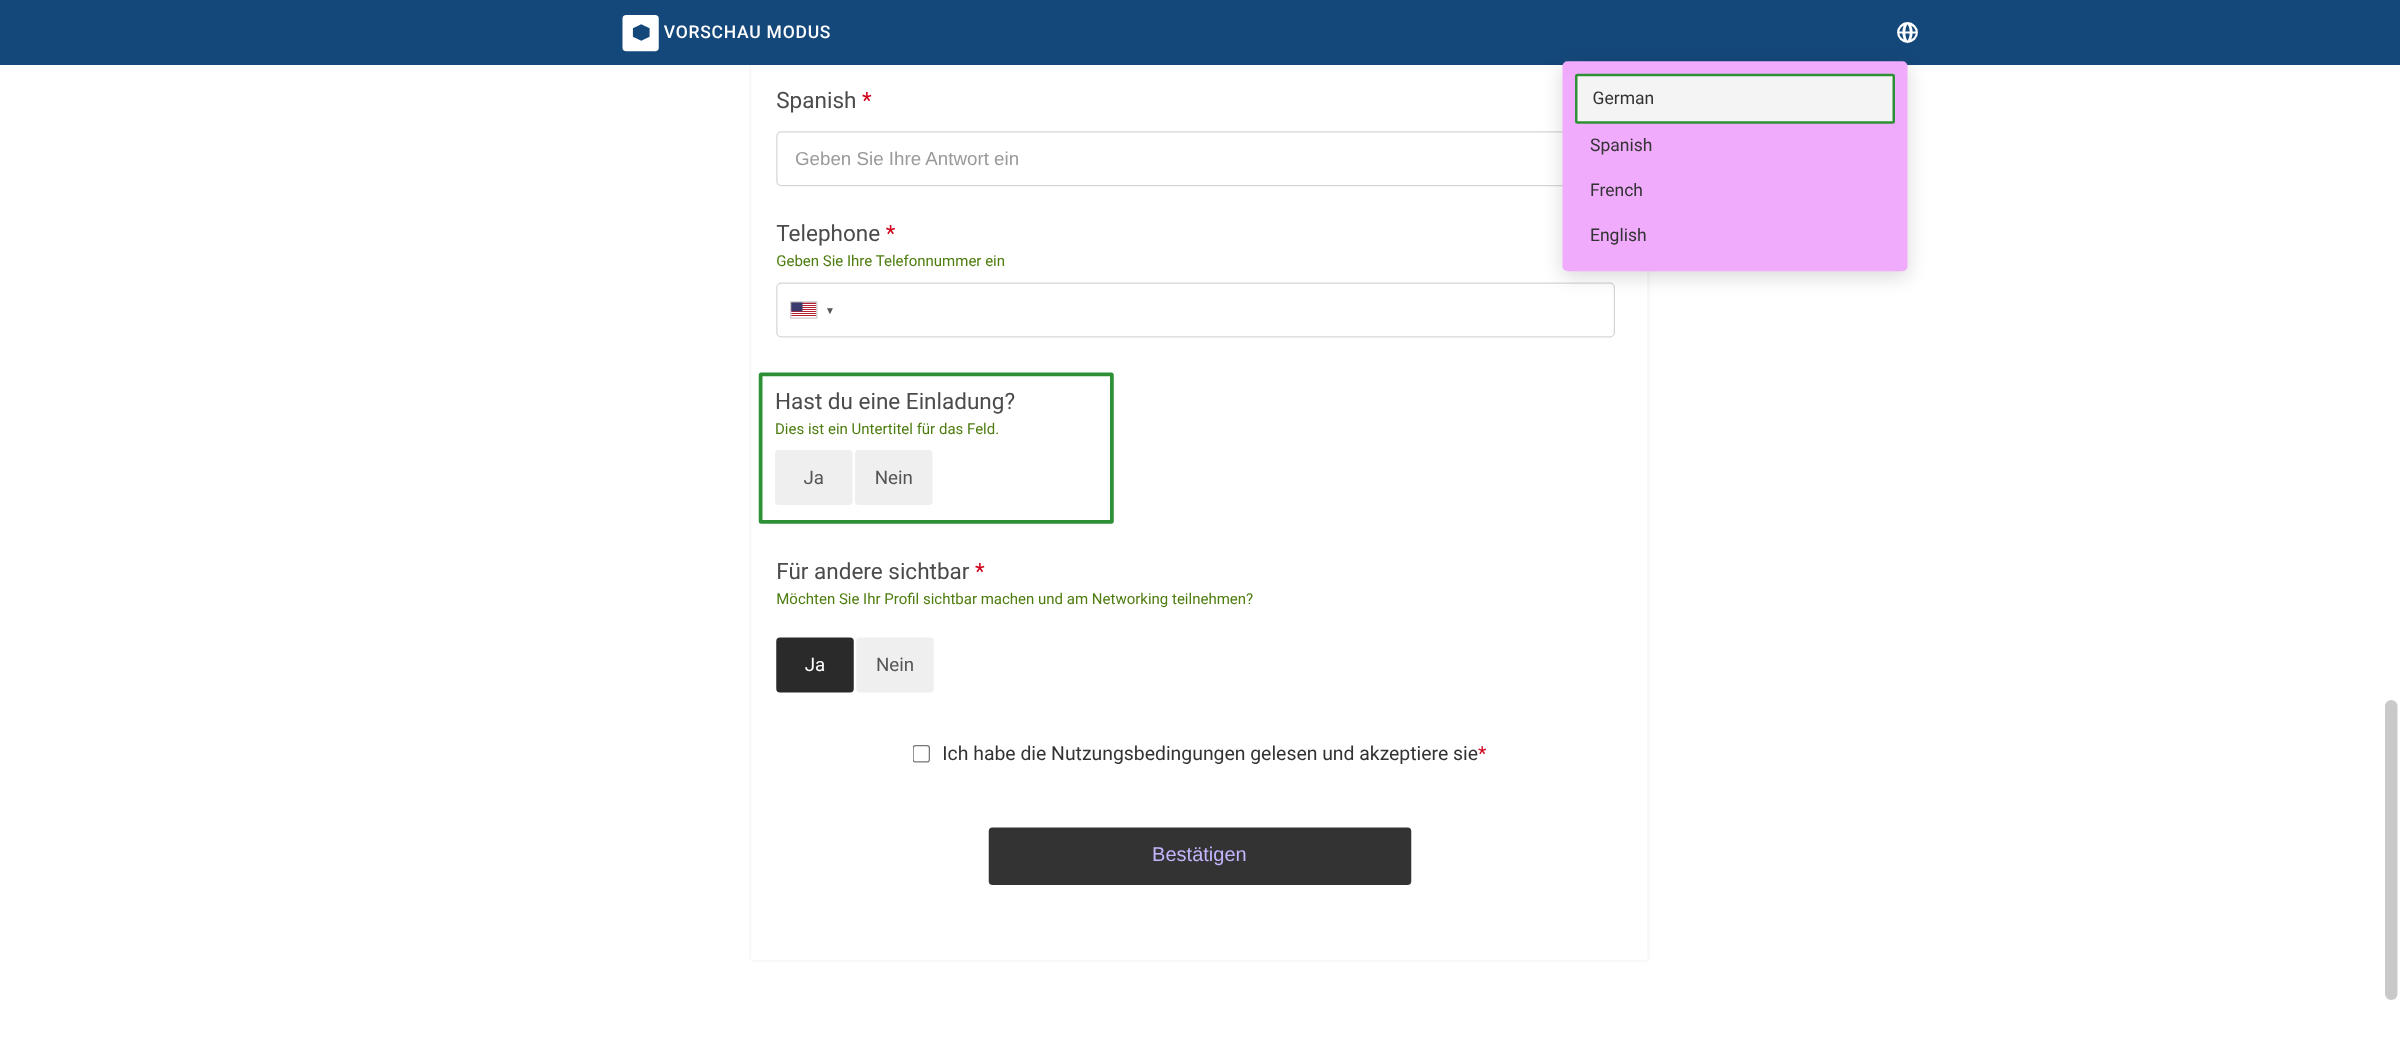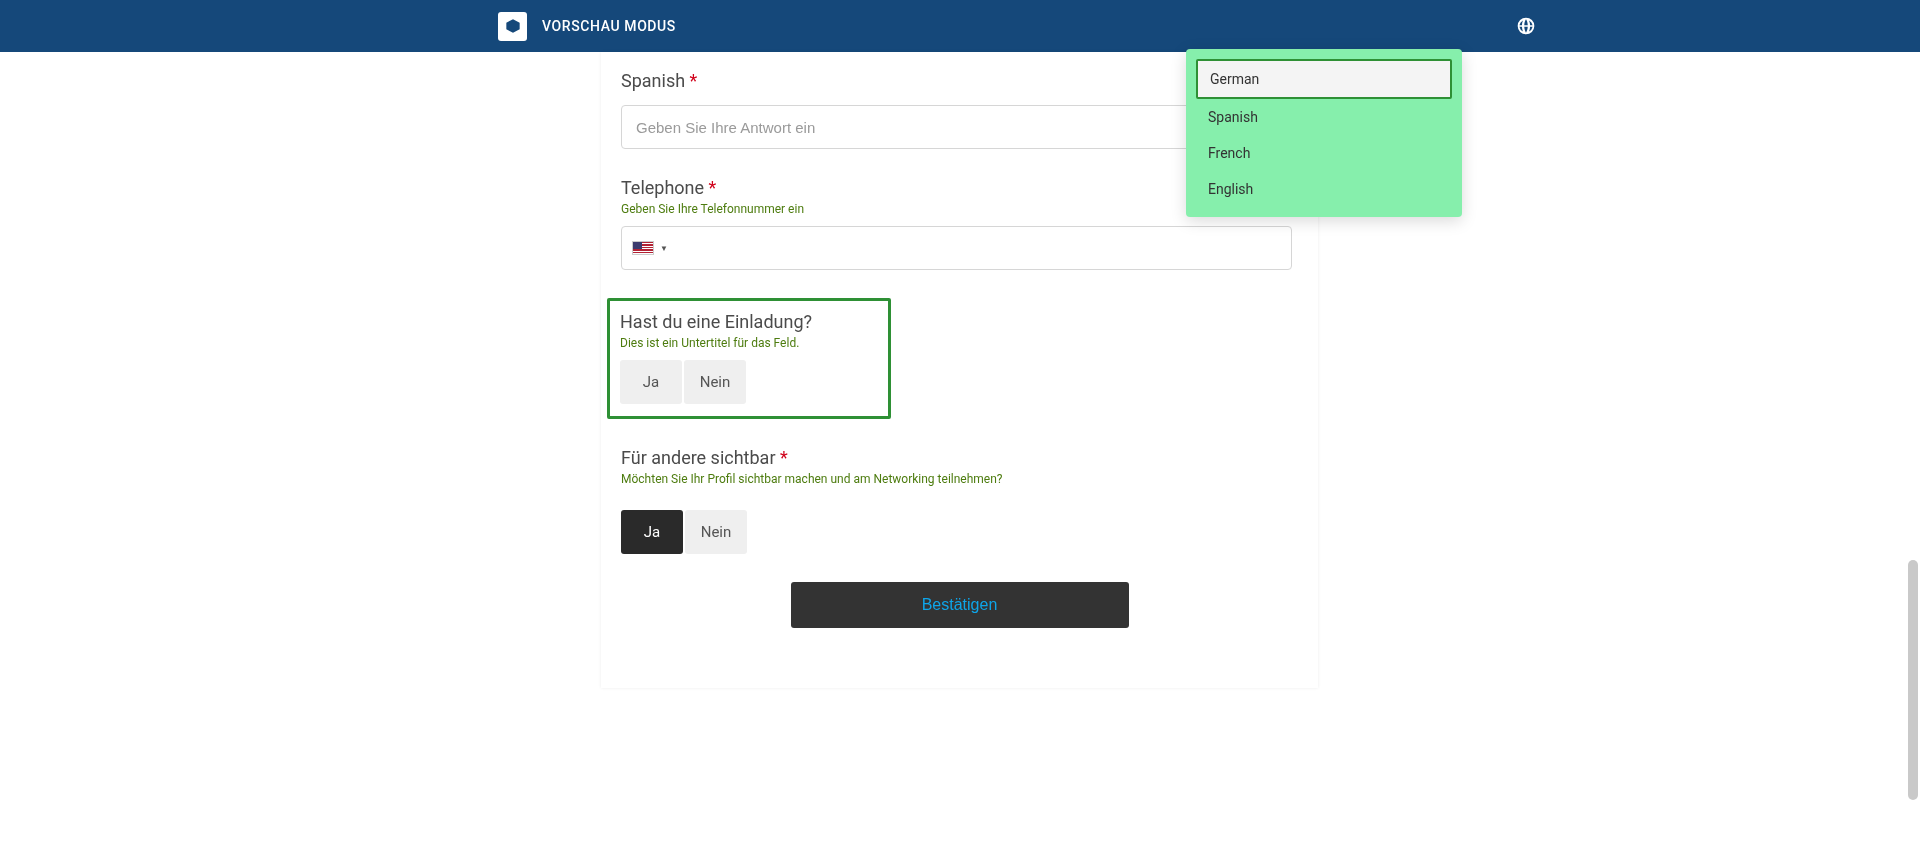--- a/index.html
+++ b/index.html
@@ -16,21 +16,21 @@
     height: 52px;
     display: flex;
     align-items: center;
     padding: 0 24px;
     position: relative;
   }
   .topbar-inner {
     margin-left: 474px;
     display: flex;
     align-items: center;
-    gap: 15px;
+    gap: 4px;
   }
   .logo-box {
     width: 29px;
     height: 29px;
     background: #ffffff;
     border-radius: 3px;
     display: flex;
     align-items: center;
     justify-content: center;
     color: #15487a;
@@ -47,23 +47,23 @@
     right: 384px;
     top: 50%;
     transform: translateY(-50%);
     color: #ffffff;
     cursor: pointer;
   }
   .globe-icon svg { display: block; }
   .lang-menu {
     position: absolute;
     top: 49px;
-    left: 1186px;
+    left: 1250px;
     width: 276px;
-    background: #86efac;
+    background: #f0abfc;
     border-radius: 4px;
     box-shadow: 0 4px 16px rgba(0,0,0,0.15);
     padding: 10px;
     z-index: 10;
   }
   .lang-item {
     padding: 10px 12px;
     font-size: 14px;
     color: #333;
     cursor: pointer;
@@ -177,21 +177,21 @@
   .terms-text {
     font-size: 15.5px;
     color: #333;
   }
   .confirm-btn {
     display: block;
     margin: 0 auto;
     width: 338px;
     height: 46px;
     background: #333333;
-    color: #0ea5e9;
+    color: #c4b5fd;
     border: none;
     border-radius: 3px;
     font-size: 16px;
     cursor: pointer;
   }
   .scrollbar-track {
     position: absolute;
     right: 2px;
     top: 52px;
     width: 10px;
@@ -274,19 +274,25 @@
       <span class="req">*</span>
     </div>
     <div class="field-sub">Möchten Sie Ihr Profil sichtbar machen und am Networking teilnehmen?</div>
     <div style="height:14px"></div>
     <div class="toggle-row">
       <div class="toggle-btn active">Ja</div>
       <div class="toggle-btn">Nein</div>
     </div>
   </div>
 
+  <div class="terms-row">
+    <input type="checkbox" class="terms-check" style="">
+    <span class="terms-text">
+      <span>Ich habe die Nutzungsbedingungen gelesen und akzeptiere sie</span><span class="req">*</span>
+    </span>
+  </div>
 
   <button class="confirm-btn">Bestätigen</button>
 
 </div>
 
 <div class="scrollbar-track"></div>
 <div class="scrollbar-thumb"></div>
 
 </body></html>

